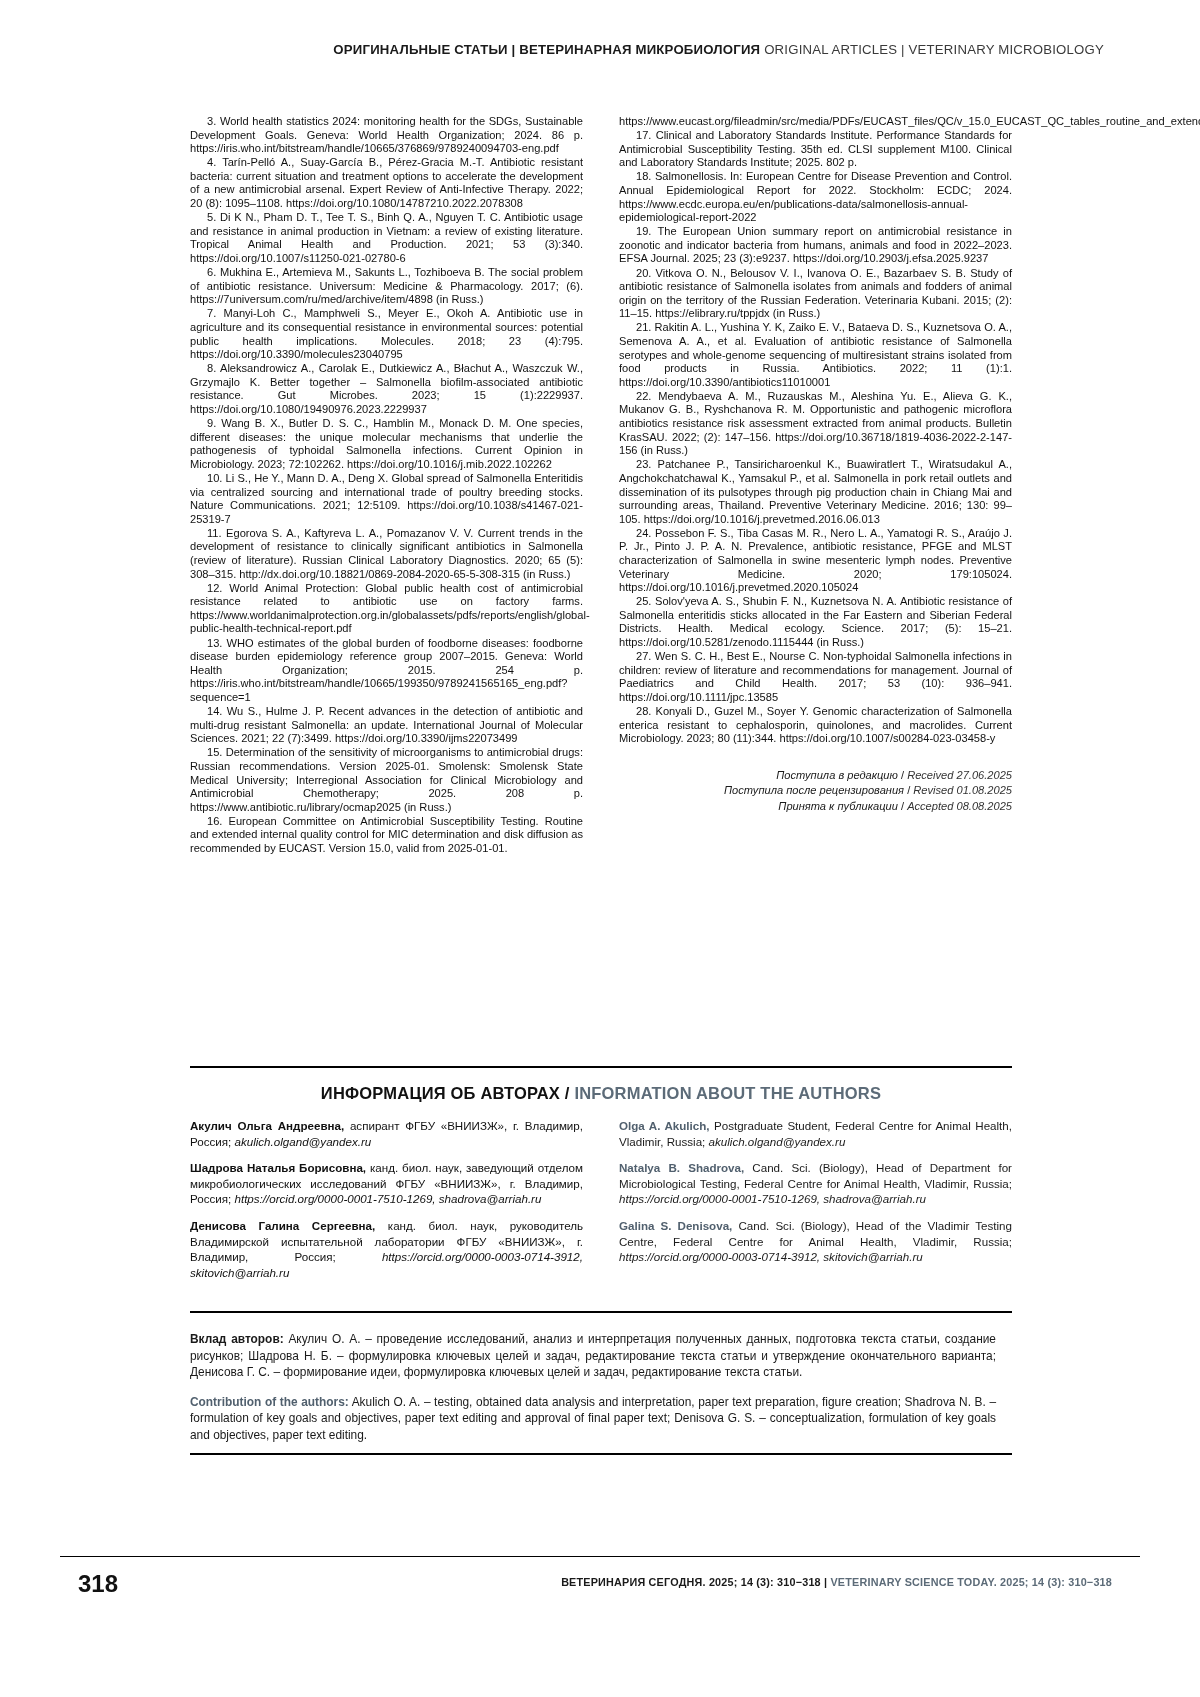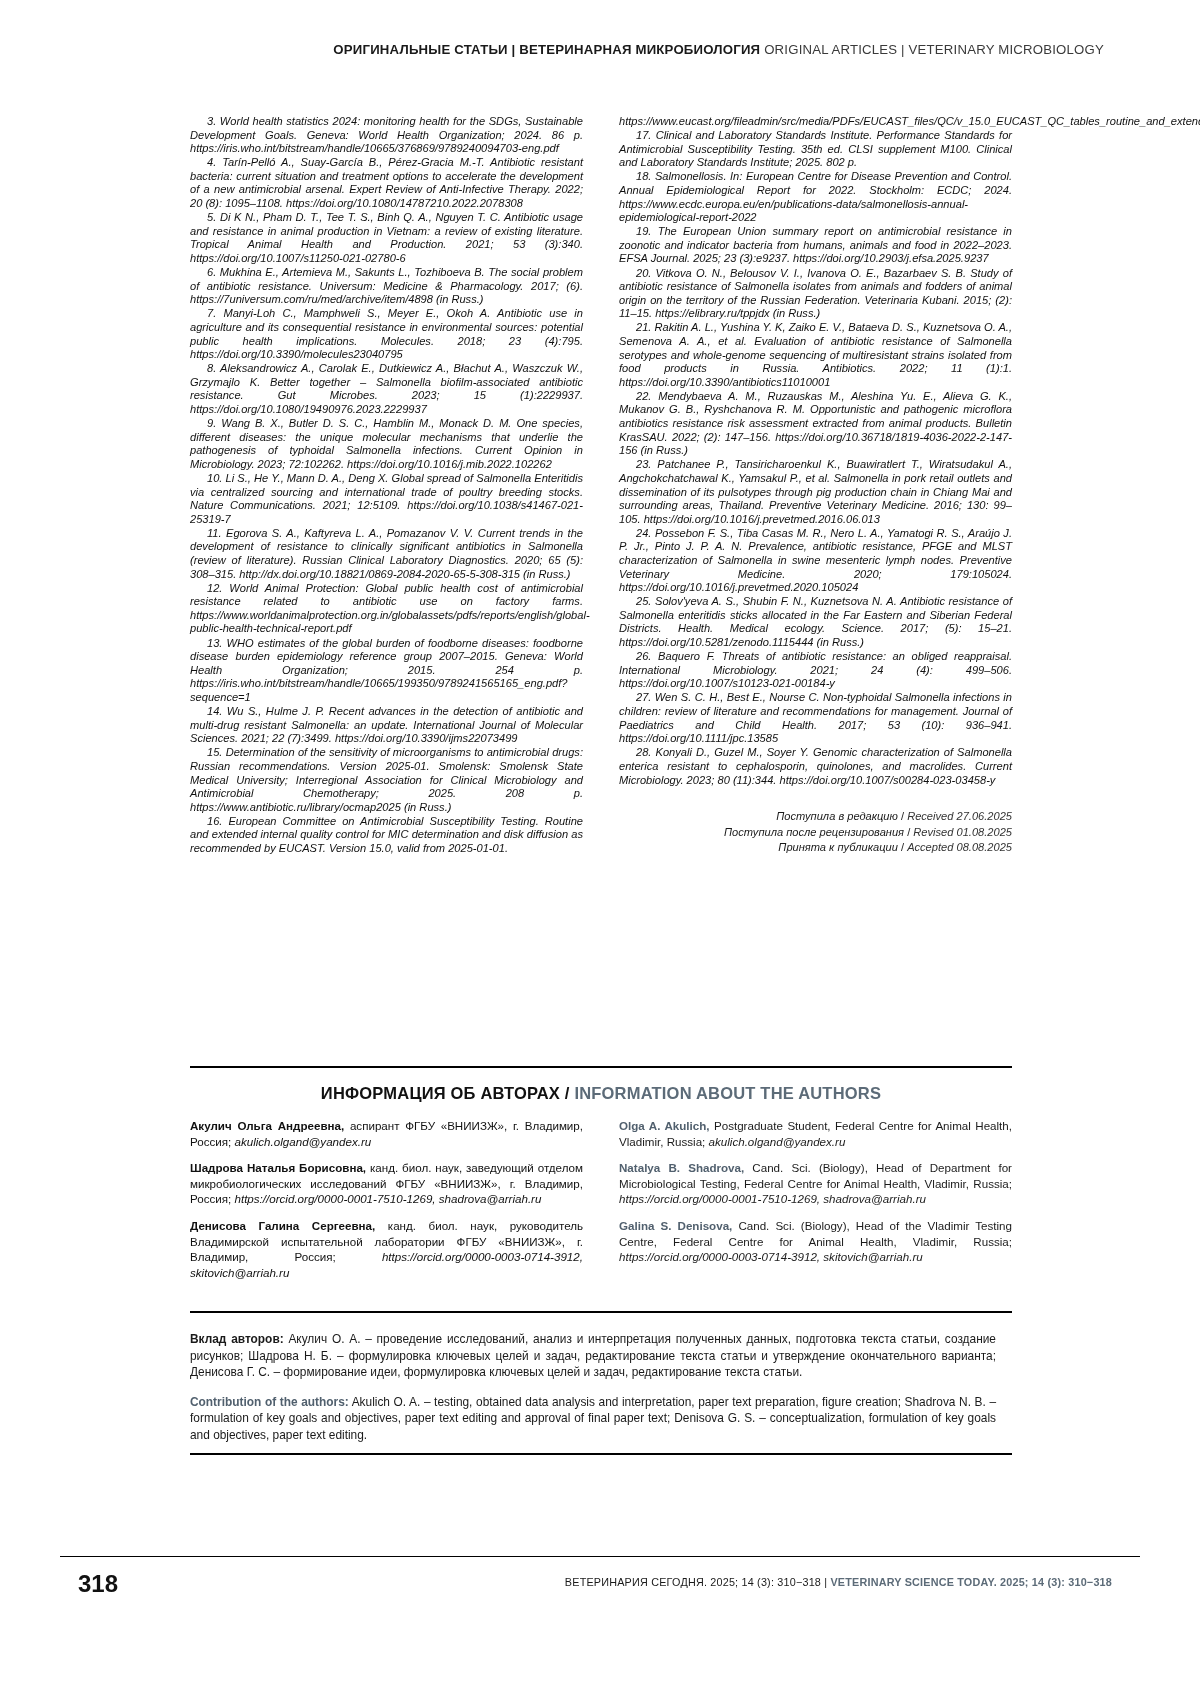--- a/index.html
+++ b/index.html
@@ -37,21 +37,20 @@
   .col { width:393px; }
   p.ref {
     margin:0 0 0.5px 0;
     font-size:11.1px;
     line-height:13.6px;
     text-align:justify;
     text-indent:17px;
     hyphens:auto;
     -webkit-hyphens:auto;
     color:#111;
-    font-style:italic;
   }
 
   
   .dates {
     margin-top:22px;
     text-align:right;
     font-size:11.1px;
     line-height:15.5px;
   }
   .dates .ru { font-style:italic; }
@@ -116,21 +115,21 @@
     height:1.4px; background:#000;
   }
   .pageno {
     position:absolute; left:78px; top:1570px;
     font-size:24px; font-weight:700; color:#111;
   }
   .footer-txt {
     position:absolute; right:88px; top:1576px;
     font-size:10.8px; letter-spacing:0.2px;
   }
-  .footer-txt .ru { font-weight:400; color:#1a1a1a; }
+  .footer-txt .ru { font-weight:700; color:#1a1a1a; }
   .footer-txt .en { font-weight:700; color:#5c6b78; }
 </style>
 </head>
 <body>
 
 <div class="page">
 
   <div class="runhead">
     <span class="ru">ОРИГИНАЛЬНЫЕ СТАТЬИ | ВЕТЕРИНАРНАЯ МИКРОБИОЛОГИЯ</span>
     <span class="en">ORIGINAL ARTICLES | VETERINARY MICROBIOLOGY</span>
@@ -157,21 +156,20 @@
       <p class="ref" style="text-indent:0">https://www.eucast.org/fileadmin/src/media/PDFs/EUCAST_files/QC/v_15.0_EUCAST_QC_tables_routine_and_extended_QC.pdf</p>
       <p class="ref">17. Clinical and Laboratory Standards Institute. Performance Standards for Antimicrobial Susceptibility Testing. 35th ed. CLSI supplement M100. Clinical and Laboratory Standards Institute; 2025. 802 p.</p>
       <p class="ref">18. Salmonellosis. In: European Centre for Disease Prevention and Control. Annual Epidemiological Report for 2022. Stockholm: ECDC; 2024. https://www.ecdc.europa.eu/en/publications-data/salmonellosis-annual-epidemiological-report-2022</p>
       <p class="ref">19. The European Union summary report on antimicrobial resistance in zoonotic and indicator bacteria from humans, animals and food in 2022–2023. EFSA Journal. 2025; 23 (3):e9237. https://doi.org/10.2903/j.efsa.2025.9237</p>
       <p class="ref">20. Vitkova O. N., Belousov V. I., Ivanova O. E., Bazarbaev S. B. Study of antibiotic resistance of Salmonella isolates from animals and fodders of animal origin on the territory of the Russian Federation. Veterinaria Kubani. 2015; (2): 11–15. https://elibrary.ru/tppjdx (in Russ.)</p>
       <p class="ref">21. Rakitin A. L., Yushina Y. K, Zaiko E. V., Bataeva D. S., Kuznetsova O. A., Semenova A. A., et al. Evaluation of antibiotic resistance of Salmonella serotypes and whole-genome sequencing of multiresistant strains isolated from food products in Russia. Antibiotics. 2022; 11 (1):1. https://doi.org/10.3390/antibiotics11010001</p>
       <p class="ref">22. Mendybaeva A. M., Ruzauskas M., Aleshina Yu. E., Alieva G. K., Mukanov G. B., Ryshchanova R. M. Opportunistic and pathogenic microflora antibiotics resistance risk assessment extracted from animal products. Bulletin KrasSAU. 2022; (2): 147–156. https://doi.org/10.36718/1819-4036-2022-2-147-156 (in Russ.)</p>
       <p class="ref">23. Patchanee P., Tansiricharoenkul K., Buawiratlert T., Wiratsudakul A., Angchokchatchawal K., Yamsakul P., et al. Salmonella in pork retail outlets and dissemination of its pulsotypes through pig production chain in Chiang Mai and surrounding areas, Thailand. Preventive Veterinary Medicine. 2016; 130: 99–105. https://doi.org/10.1016/j.prevetmed.2016.06.013</p>
       <p class="ref">24. Possebon F. S., Tiba Casas M. R., Nero L. A., Yamatogi R. S., Araújo J. P. Jr., Pinto J. P. A. N. Prevalence, antibiotic resistance, PFGE and MLST characterization of Salmonella in swine mesenteric lymph nodes. Preventive Veterinary Medicine. 2020; 179:105024. https://doi.org/10.1016/j.prevetmed.2020.105024</p>
       <p class="ref">25. Solov'yeva A. S., Shubin F. N., Kuznetsova N. A. Antibiotic resistance of Salmonella enteritidis sticks allocated in the Far Eastern and Siberian Federal Districts. Health. Medical ecology. Science. 2017; (5): 15–21. https://doi.org/10.5281/zenodo.1115444 (in Russ.)</p>
-      <p class="ref">26. Baquero F. Threats of antibiotic resistance: an obliged reappraisal. International Microbiology. 2021; 24 (4): 499–506. https://doi.org/10.1007/s10123-021-00184-y</p>
       <p class="ref">27. Wen S. C. H., Best E., Nourse C. Non-typhoidal Salmonella infections in children: review of literature and recommendations for management. Journal of Paediatrics and Child Health. 2017; 53 (10): 936–941. https://doi.org/10.1111/jpc.13585</p>
       <p class="ref">28. Konyali D., Guzel M., Soyer Y. Genomic characterization of Salmonella enterica resistant to cephalosporin, quinolones, and macrolides. Current Microbiology. 2023; 80 (11):344. https://doi.org/10.1007/s00284-023-03458-y</p>
 
       <div class="dates">
         <div>
           <span class="ru">Поступила в редакцию</span>
           <span> / </span>
           <span class="en">Received 27.06.2025</span>
         </div>
         <div>

